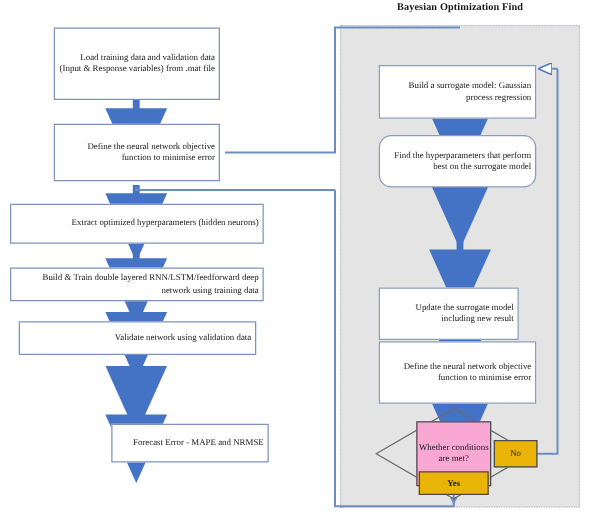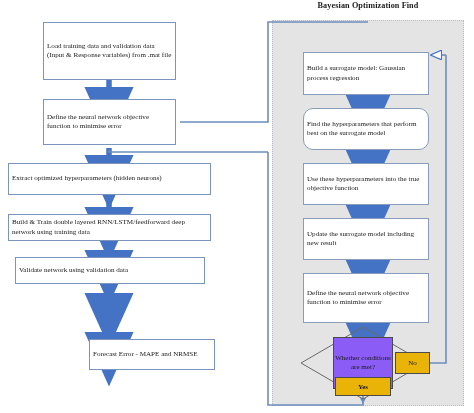--- a/index.html
+++ b/index.html
@@ -41,21 +41,21 @@
   }
   
   .node {
     position: absolute;
     box-sizing: border-box;
     border: 1px solid #7b94bd;
     background: #ffffff;
     color: #1a1a1a;
     font-size: 7.1px;
     line-height: 1.32;
-    text-align: left;
+    text-align: right;
     display: flex;
     align-items: center;
     justify-content: center;
     padding: 1px 3px;
   }
   .node.inner {
     border: 1px solid #8a9cbb;
     margin-top: 12px;
   }
   .node .txt {
@@ -88,21 +88,21 @@
     top: 0;
   }
   .diamond-text {
     position: absolute;
     left: 33px;
     top: 11px;
     width: 60px;
     height: 52px;
     box-sizing: border-box;
     border: 1px solid #4a4a4a;
-    background: #8b5cf6;
+    background: #f9a8d4;
     font-size: 7.1px;
     line-height: 1.3;
     text-align: center;
     color: #1a1a1a;
     display: flex;
     align-items: center;
     justify-content: center;
   }
   
   #wires {
@@ -195,25 +195,22 @@
   </div>
 
   <div class="node inner" style="left:303px; top:40px; width:126px; height:43px;">
     <span class="txt">Build a surrogate model: Gaussian process regression</span>
   </div>
 
   <div class="node inner" style="left:303px; top:96px; width:126px; height:42px;border-radius:10px;">
     <span class="txt">Find the hyperparameters that perform best on the surrogate model</span>
   </div>
 
-  <div class="node inner" style="left:303px; top:151px; width:126px; height:42px;">
-    <span class="txt">Use these hyperparameters into the true objective function</span>
-  </div>
-
-  <div class="node inner" style="left:303px; top:206px; width:126px; height:42px;font-family:Liberation Serif, serif;">
+
+  <div class="node inner" style="left:303px; top:218px; width:112px; height:42px;font-family:Liberation Serif, serif;">
     <span class="txt">Update the surrogate model including new result</span>
   </div>
 
   <div class="node inner" style="left:303px; top:261px; width:126px; height:50px;">
     <span class="txt">Define the neural network objective function to minimise error</span>
   </div>
 
   <div class="diamond-wrap">
     <svg width="126" height="74" viewBox="0 0 126 74">
       <polygon points="63,1 125,37 63,73 1,37" fill="none" stroke="#6b6b6b" stroke-width="1"></polygon>

